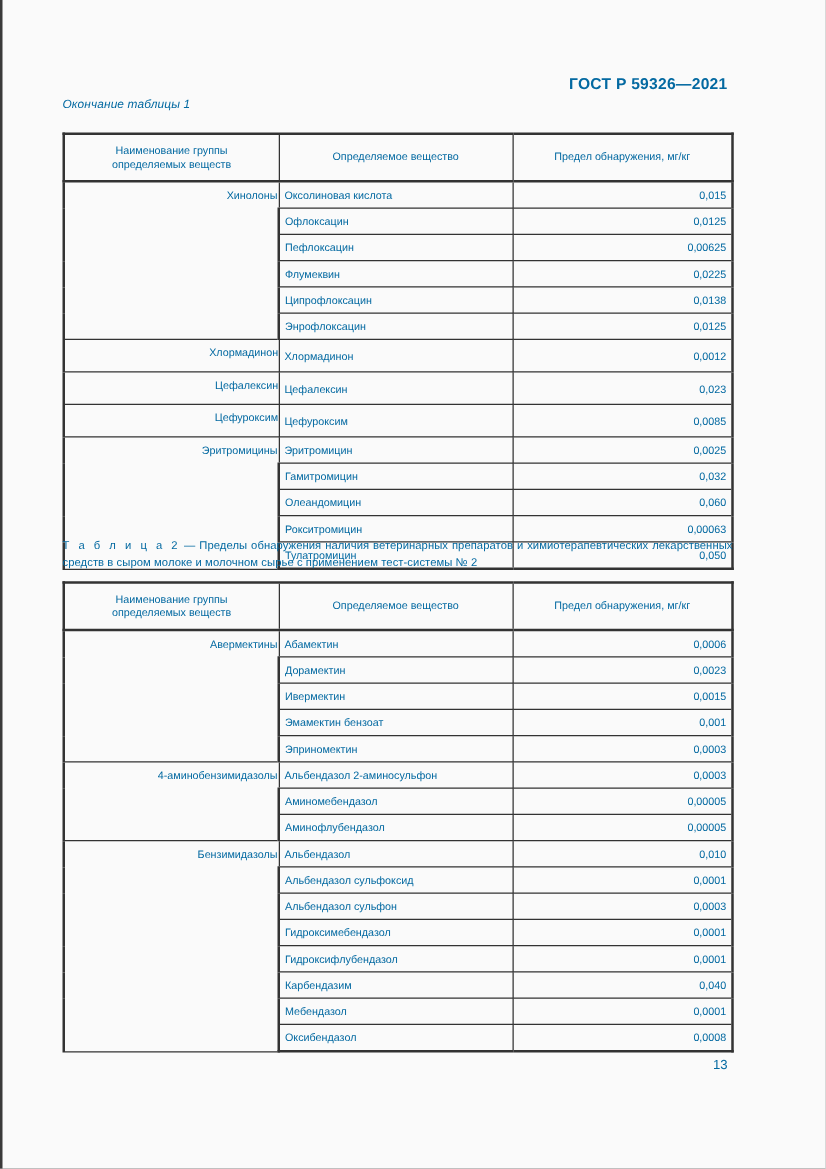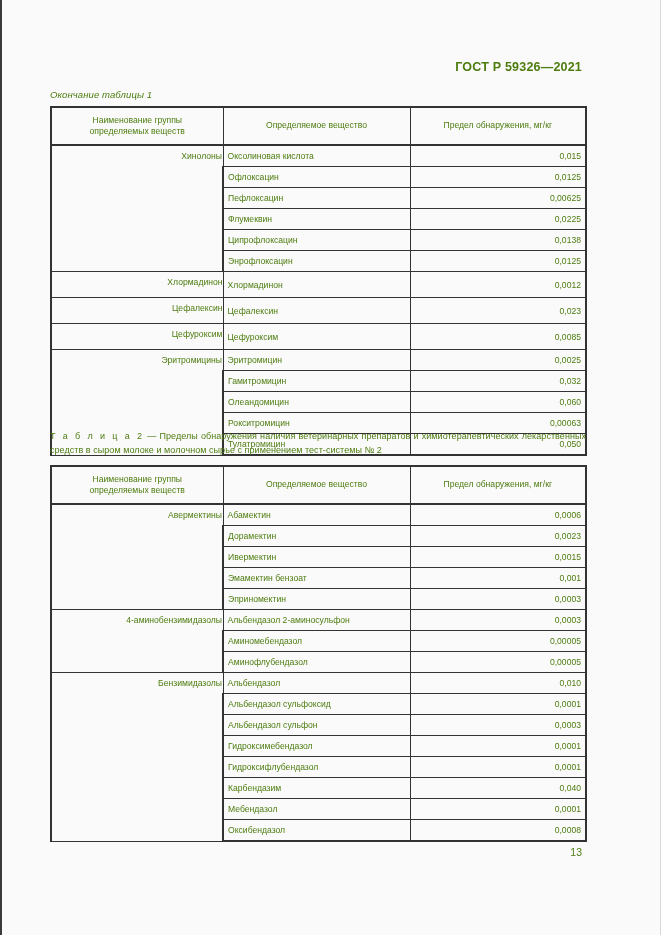--- a/index.html
+++ b/index.html
@@ -11,39 +11,39 @@
     position: relative;
     width: 661px;
     height: 935px;
     margin: 0 auto;
     background: #fafafa;
     box-sizing: border-box;
     border-left: 2px solid #3a3a3a;
     border-right: 1px solid #d8d8d8;
     overflow: hidden;
     font-family: "Liberation Sans", "DejaVu Sans", sans-serif;
-    color: #4d7c0f;
+    color: #0369a1;
   }
 
   
   .doc-header {
     position: absolute;
     top: 60px;
     right: 78px;
     font-size: 12.5px;
     font-weight: bold;
     letter-spacing: 0.2px;
     white-space: nowrap;
   }
 
   
   .caption-cont {
     position: absolute;
     left: 48px;
-    top: 89px;
+    top: 78px;
     font-size: 9.5px;
     font-style: italic;
     letter-spacing: 0.1px;
   }
   .caption-t2 {
     position: absolute;
     left: 48px;
     top: 430px;
     width: 536px;
     font-size: 9px;

